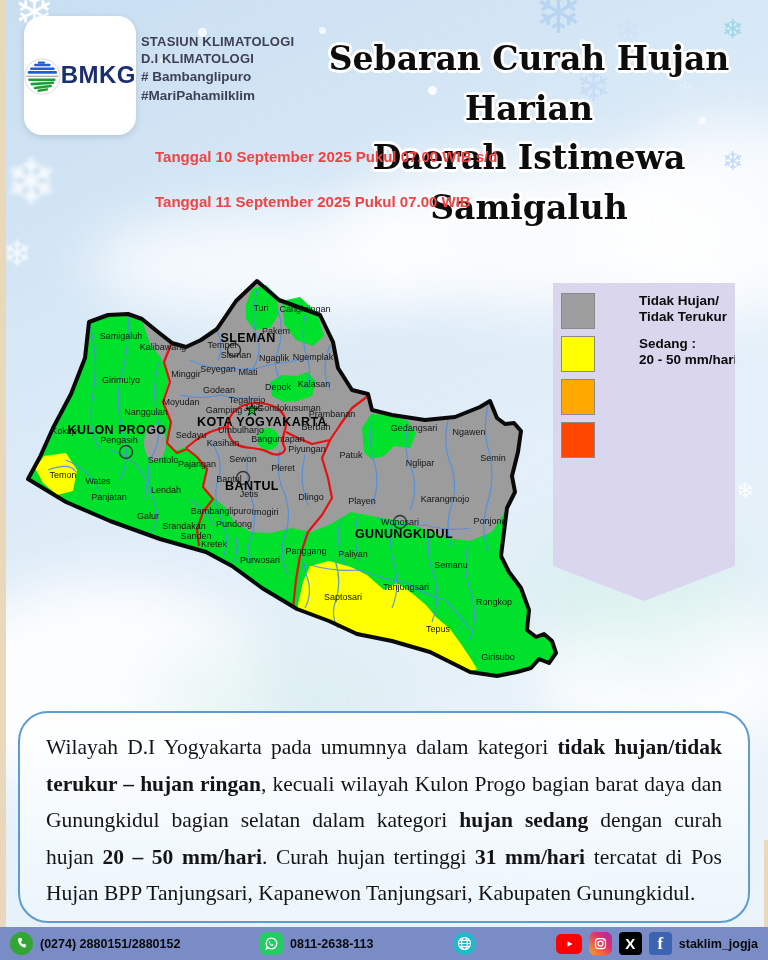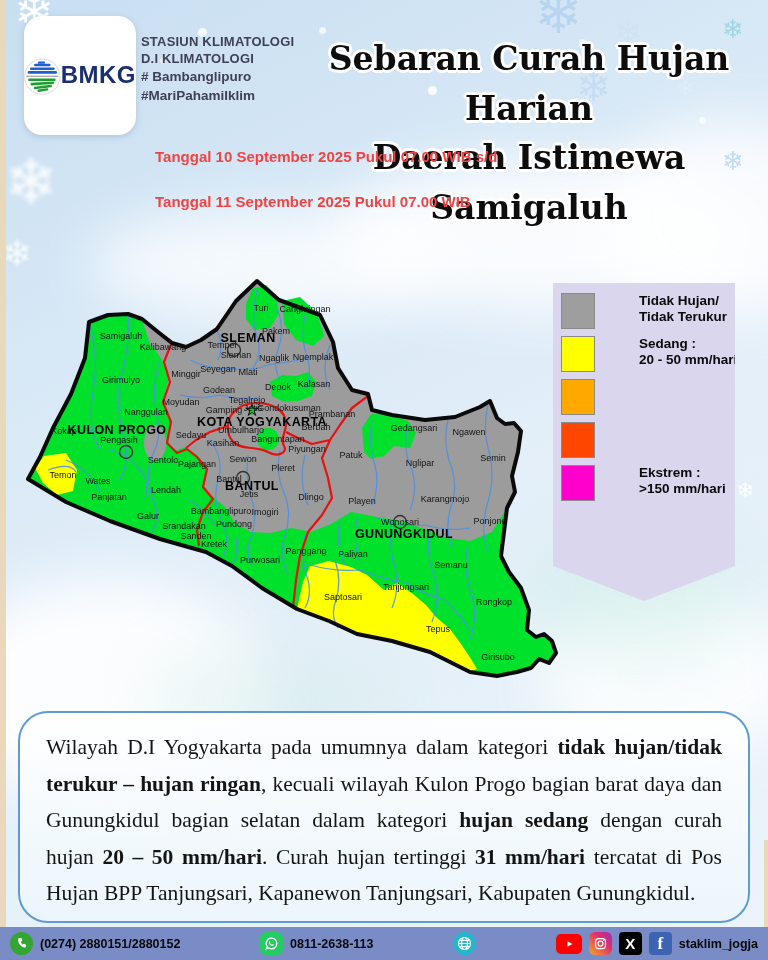--- a/index.html
+++ b/index.html
@@ -308,25 +308,20 @@
       <span class="legend-swatch" style="background: rgb(255, 255, 0);"></span>
       <div class="legend-text">Sedang :
 20 - 50 mm/hari</div>
     </div>
     <div class="legend-item">
       <span class="legend-swatch" style="background: rgb(255, 168, 0);"></span>
     </div>
     <div class="legend-item">
       <span class="legend-swatch" style="background: rgb(255, 70, 0);"></span>
     </div>
-    <div class="legend-item">
-      <span class="legend-swatch" style="background: rgb(255, 0, 204);"></span>
-      <div class="legend-text">Ekstrem :
-&gt;150 mm/hari</div>
-    </div>
   </div>
 
 <div class="summary" id="summary-box"><span>Wilayah D.I Yogyakarta pada umumnya dalam kategori </span><b>tidak hujan/tidak terukur – hujan ringan</b><span>, kecuali wilayah Kulon Progo bagian barat daya dan Gunungkidul bagian selatan dalam kategori </span><b>hujan sedang</b><span> dengan curah hujan </span><b>20 – 50 mm/hari</b><span>. Curah hujan tertinggi </span><b>31 mm/hari</b><span> tercatat di Pos Hujan BPP Tanjungsari, Kapanewon Tanjungsari, Kabupaten Gunungkidul.</span></div>
 
 <div class="footer">
   <div class="f-item">
     <span class="ic ic-phone">
       <svg width="13" height="13" viewBox="0 0 24 24">
           <path fill="#fff" d="M6.6 2.8 9 2.2c.8-.2 1.6.2 1.9 1l1 2.6c.3.7.1 1.5-.5 2l-1.4 1.2c.9 2 2.5 3.6 4.5 4.5l1.2-1.4c.5-.6 1.3-.8 2-.5l2.6 1c.8.3 1.2 1.1 1 1.9l-.6 2.4c-.2.9-1 1.5-1.9 1.4C10.6 17.6 4.9 11.9 4.2 4.7c-.1-.9.5-1.7 1.4-1.9z" transform="rotate(12 12 12)"></path>
         </svg>

